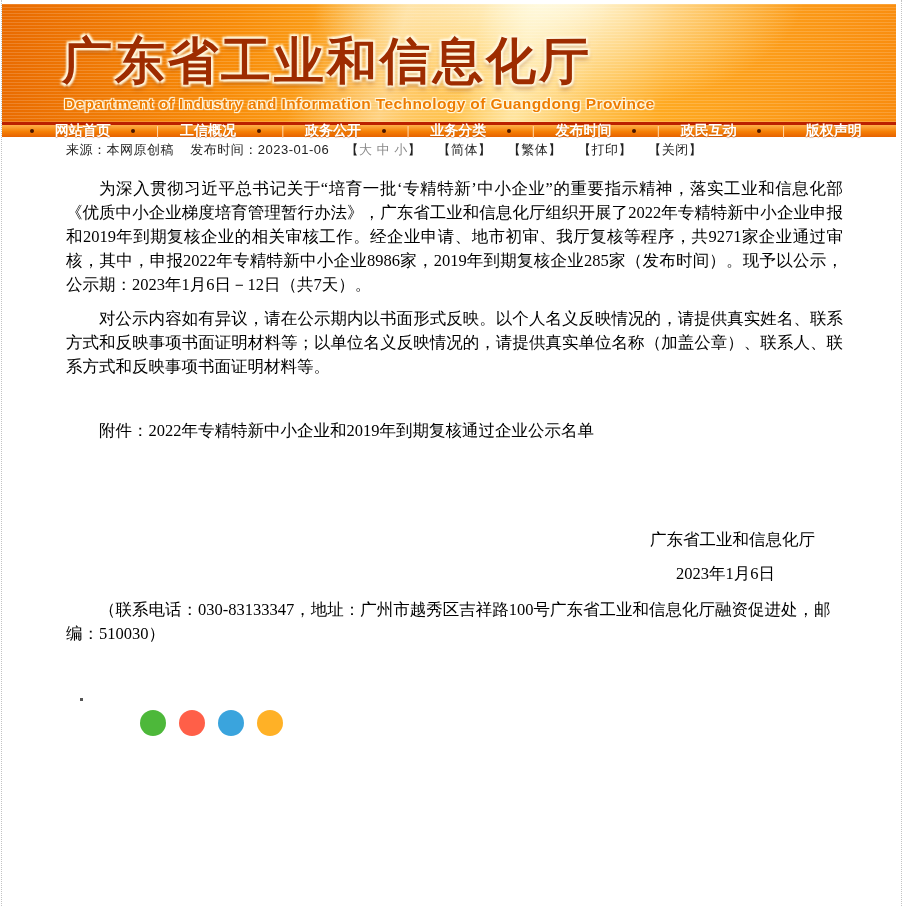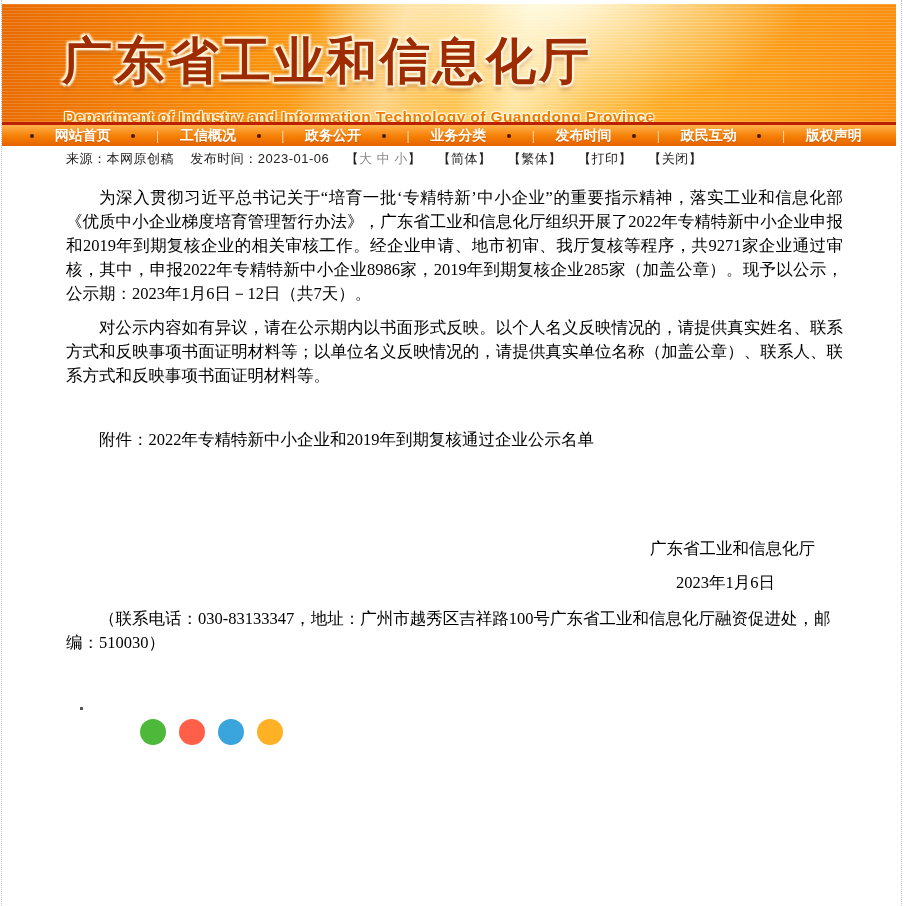--- a/index.html
+++ b/index.html
@@ -32,32 +32,32 @@
     position: absolute; left: 60px; top: 24px;
     font-size: 50px; font-weight: bold; letter-spacing: 3px;
     color: #9e2c00;
     text-shadow:
       -2px -2px 2px #fff6dc, 2px -2px 2px #fff6dc,
       -2px 2px 2px #fff6dc, 2px 2px 2px #fff6dc,
       0 4px 5px rgba(130,45,0,0.45);
     white-space: nowrap;
   }
   .site-subtitle {
-    position: absolute; left: 62px; top: 104px;
+    position: absolute; left: 62px; top: 91px;
     font-size: 15.5px; font-weight: bold; letter-spacing: 0.4px;
     color: #ee7c00;
     text-shadow:
       -1px -1px 1px #fffbe8, 1px -1px 1px #fffbe8,
       -1px 1px 1px #fffbe8, 1px 1px 1px #fffbe8;
     white-space: nowrap;
   }
 
   
   .nav {
-    height: 24px;
+    height: 15px;
     margin-right: 5px;
     border-top: 3px solid #bb2100;
     background: linear-gradient(180deg, #ffb14a 0%, #f57f05 55%, #e66200 100%);
     display: flex; align-items: center;
     padding: 0 34px 0 28px;
     justify-content: space-between;
   }
   .nav-link {
     color: #ffffff; font-size: 14px; font-weight: bold;
     text-decoration: none; white-space: nowrap; cursor: pointer;
@@ -178,21 +178,21 @@
       <span class="gap"></span>
       <a>【简体】</a>
       <span class="gap"></span>
       <a>【繁体】</a>
       <span class="gap"></span>
       <a>【打印】</a>
       <span class="gap"></span>
       <a>【关闭】</a>
     </div>
 
-    <p class="body-p p1">为深入贯彻习近平总书记关于“培育一批‘专精特新’中小企业”的重要指示精神，落实工业和信息化部《优质中小企业梯度培育管理暂行办法》，广东省工业和信息化厅组织开展了2022年专精特新中小企业申报和2019年到期复核企业的相关审核工作。经企业申请、地市初审、我厅复核等程序，共9271家企业通过审核，其中，申报2022年专精特新中小企业8986家，2019年到期复核企业285家（加盖公章）。现予以公示，公示期：2023年1月6日－12日（共7天）。</p>
+    <p class="body-p p1">为深入贯彻习近平总书记关于“培育一批‘专精特新’中小企业”的重要指示精神，落实工业和信息化部《优质中小企业梯度培育管理暂行办法》，广东省工业和信息化厅组织开展了2022年专精特新中小企业申报和2019年到期复核企业的相关审核工作。经企业申请、地市初审、我厅复核等程序，共9271家企业通过审核，其中，申报2022年专精特新中小企业8986家，2019年到期复核企业285家（发布时间）。现予以公示，公示期：2023年1月6日－12日（共7天）。</p>
     <p class="body-p p2">对公示内容如有异议，请在公示期内以书面形式反映。以个人名义反映情况的，请提供真实姓名、联系方式和反映事项书面证明材料等；以单位名义反映情况的，请提供真实单位名称（加盖公章）、联系人、联系方式和反映事项书面证明材料等。</p>
 
     <p class="attach-line">附件：2022年专精特新中小企业和2019年到期复核通过企业公示名单</p>
 
     <p class="sig">广东省工业和信息化厅</p>
     <p class="date">2023年1月6日</p>
     <p class="contact">（联系电话：030-83133347，地址：广州市越秀区吉祥路100号广东省工业和信息化厅融资促进处，邮编：510030）</p>
 
     <div class="related">
       <div class="related-item">

